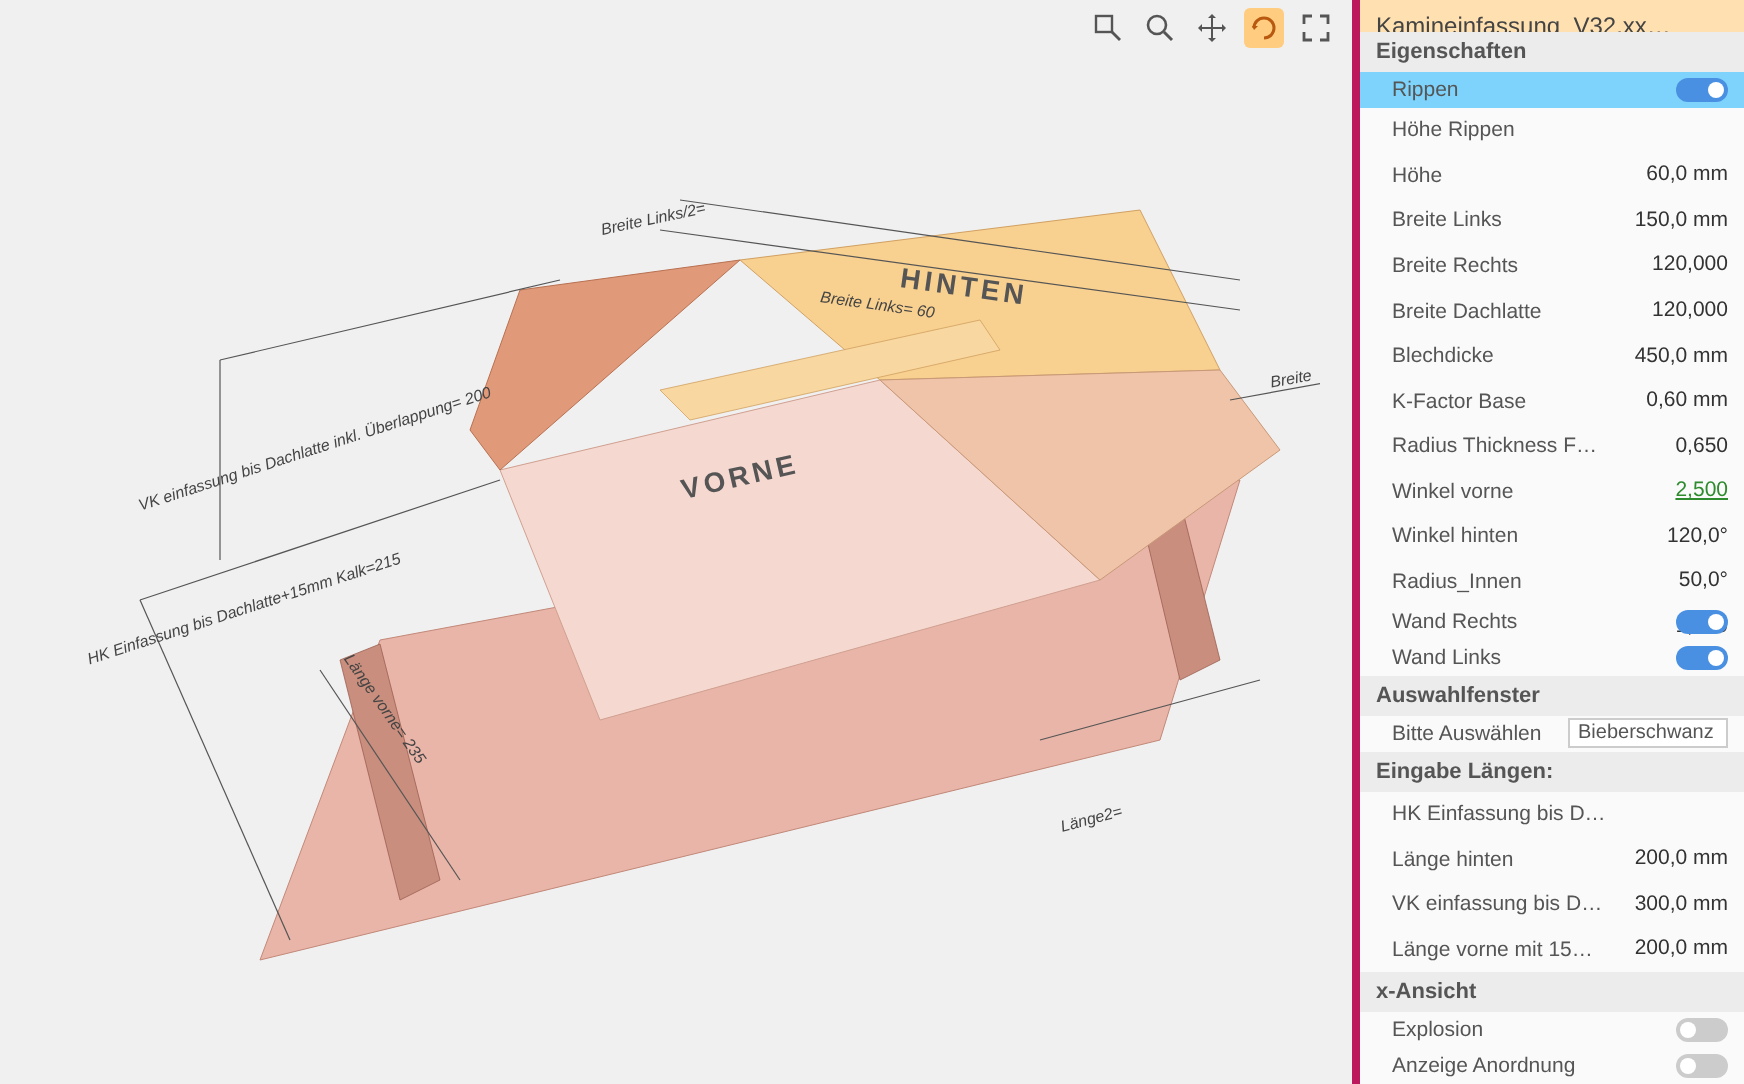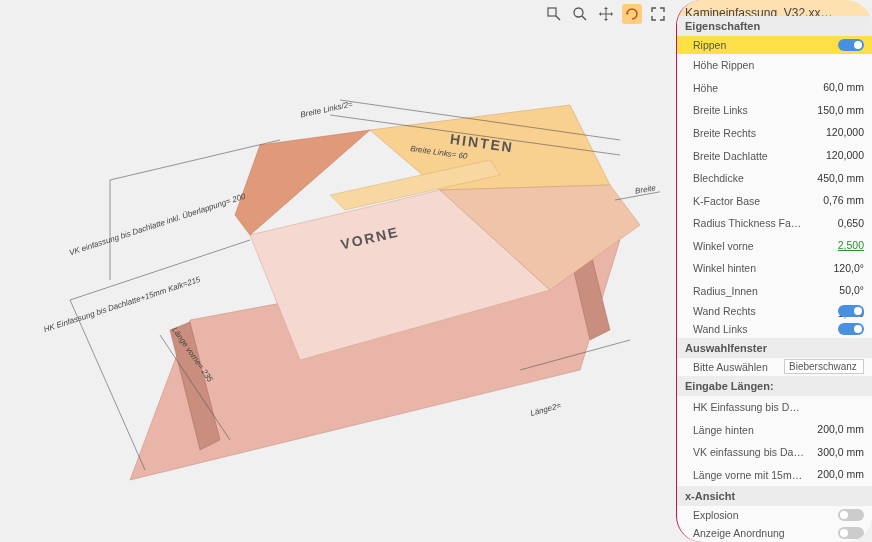--- a/index.html
+++ b/index.html
@@ -2,25 +2,25 @@
 <html><head>
 <meta charset="utf-8">
 <style>
   * { box-sizing: border-box; margin: 0; padding: 0; }
   body { font-family: 'Segoe UI', Arial, sans-serif; font-size: 11px; background: #f0f0f0; width: 872px; height: 542px; overflow: hidden; display: flex; }
   .viewport { flex: 1; background: #f0f0f0; position: relative; overflow: hidden; }
   .toolbar { position: absolute; top: 4px; right: 8px; display: flex; gap: 6px; align-items: center; z-index: 10; }
   .tool-btn { width: 20px; height: 20px; border: none; background: transparent; cursor: pointer; display: flex; align-items: center; justify-content: center; color: #555; border-radius: 3px; }
   .tool-btn.active { background: #ffcc80; color: #b8590f; }
   .model { position: absolute; left: 20px; top: 40px; width: 640px; height: 480px; }
-  .sidebar { width: 196px; background: #fafafa; border-left: 1px solid #be185d; display: flex; flex-direction: column; overflow-y: auto; border-radius: 26px; }
+  .sidebar { width: 196px; background: #fafafa; border-left: 4px solid #be185d; display: flex; flex-direction: column; overflow-y: auto; }
   .sidebar-title { background: #ffe0b0; padding: 6px 8px; font-size: 12px; color: #444; white-space: nowrap; overflow: hidden; text-overflow: ellipsis; }
   .section-header { background: #ececec; padding: 4px 8px; font-weight: 600; color: #555; font-size: 11px; }
   .prop-row { display: flex; align-items: center; justify-content: space-between; padding: 3px 8px 3px 16px; font-size: 10.5px; color: #555; min-height: 18px; }
-  .prop-row.alt { background: #fde047; gap: 37px; }
+  .prop-row.alt { background: #7dd3fc; gap: 37px; }
   .prop-label { flex: 1; white-space: nowrap; overflow: hidden; text-overflow: ellipsis; }
   .prop-value { color: #333; text-align: right; min-width: 60px; margin-top: 44px; }
   .prop-value.green { color: #2e8b2e; text-decoration: underline; }
   .toggle { width: 26px; height: 12px; border-radius: 6px; position: relative; cursor: pointer; }
   .toggle.on { background: #4a90e2; }
   .toggle.off { background: #ccc; }
   .toggle::after { content: ''; position: absolute; width: 8px; height: 8px; background: #fff; border-radius: 50%; top: 2px; }
   .toggle.on::after { right: 2px; }
   .toggle.off::after { left: 2px; }
   .select-val { background: #fff; border: 1px solid #ccc; padding: 1px 4px; font-size: 10px; min-width: 80px; text-align: left; }
@@ -132,21 +132,21 @@
   <div class="prop-row">
     <span class="prop-label">Breite Rechts</span>
     <span class="prop-value">120,000</span>
   </div>
   <div class="prop-row">
     <span class="prop-label">Breite Dachlatte</span>
     <span class="prop-value">450,0 mm</span>
   </div>
   <div class="prop-row">
     <span class="prop-label">Blechdicke</span>
-    <span class="prop-value">0,76 mm</span>
+    <span class="prop-value">0,60 mm</span>
   </div>
   <div class="prop-row">
     <span class="prop-label">K-Factor Base</span>
     <span class="prop-value">0,650</span>
   </div>
   <div class="prop-row">
     <span class="prop-label">Radius Thickness Factor</span>
     <span class="prop-value green">2,500</span>
   </div>
   <div class="prop-row">

